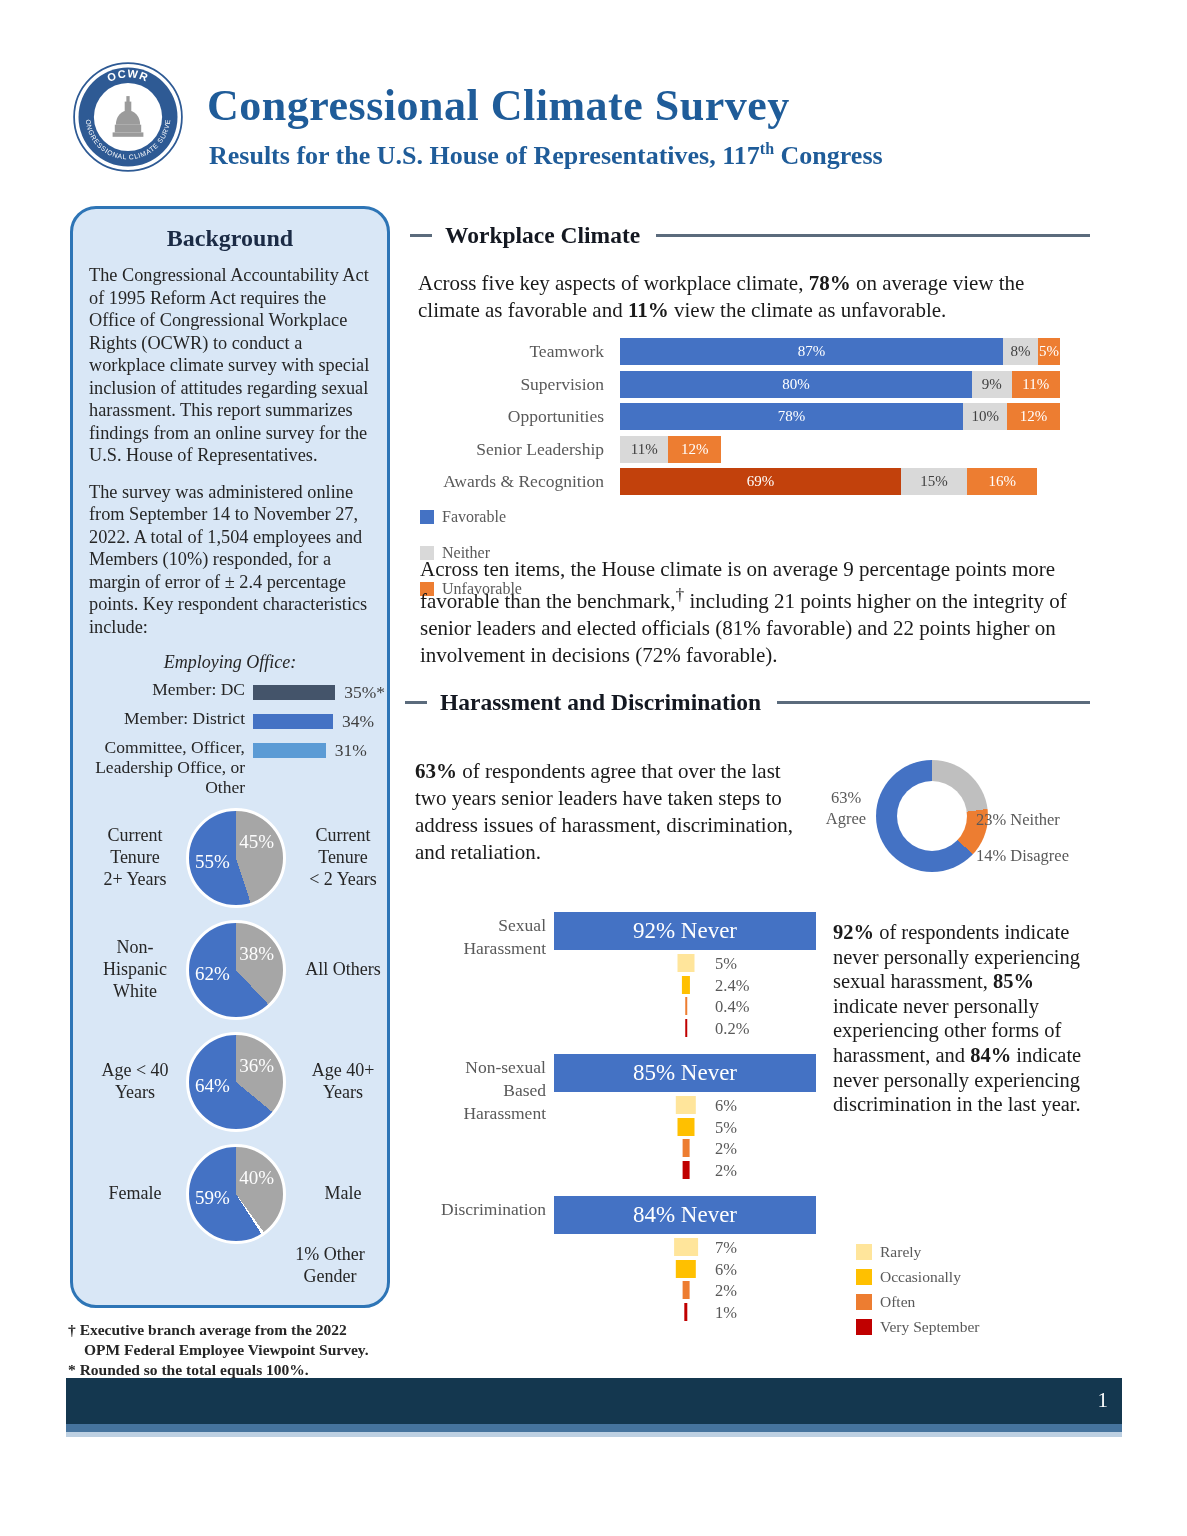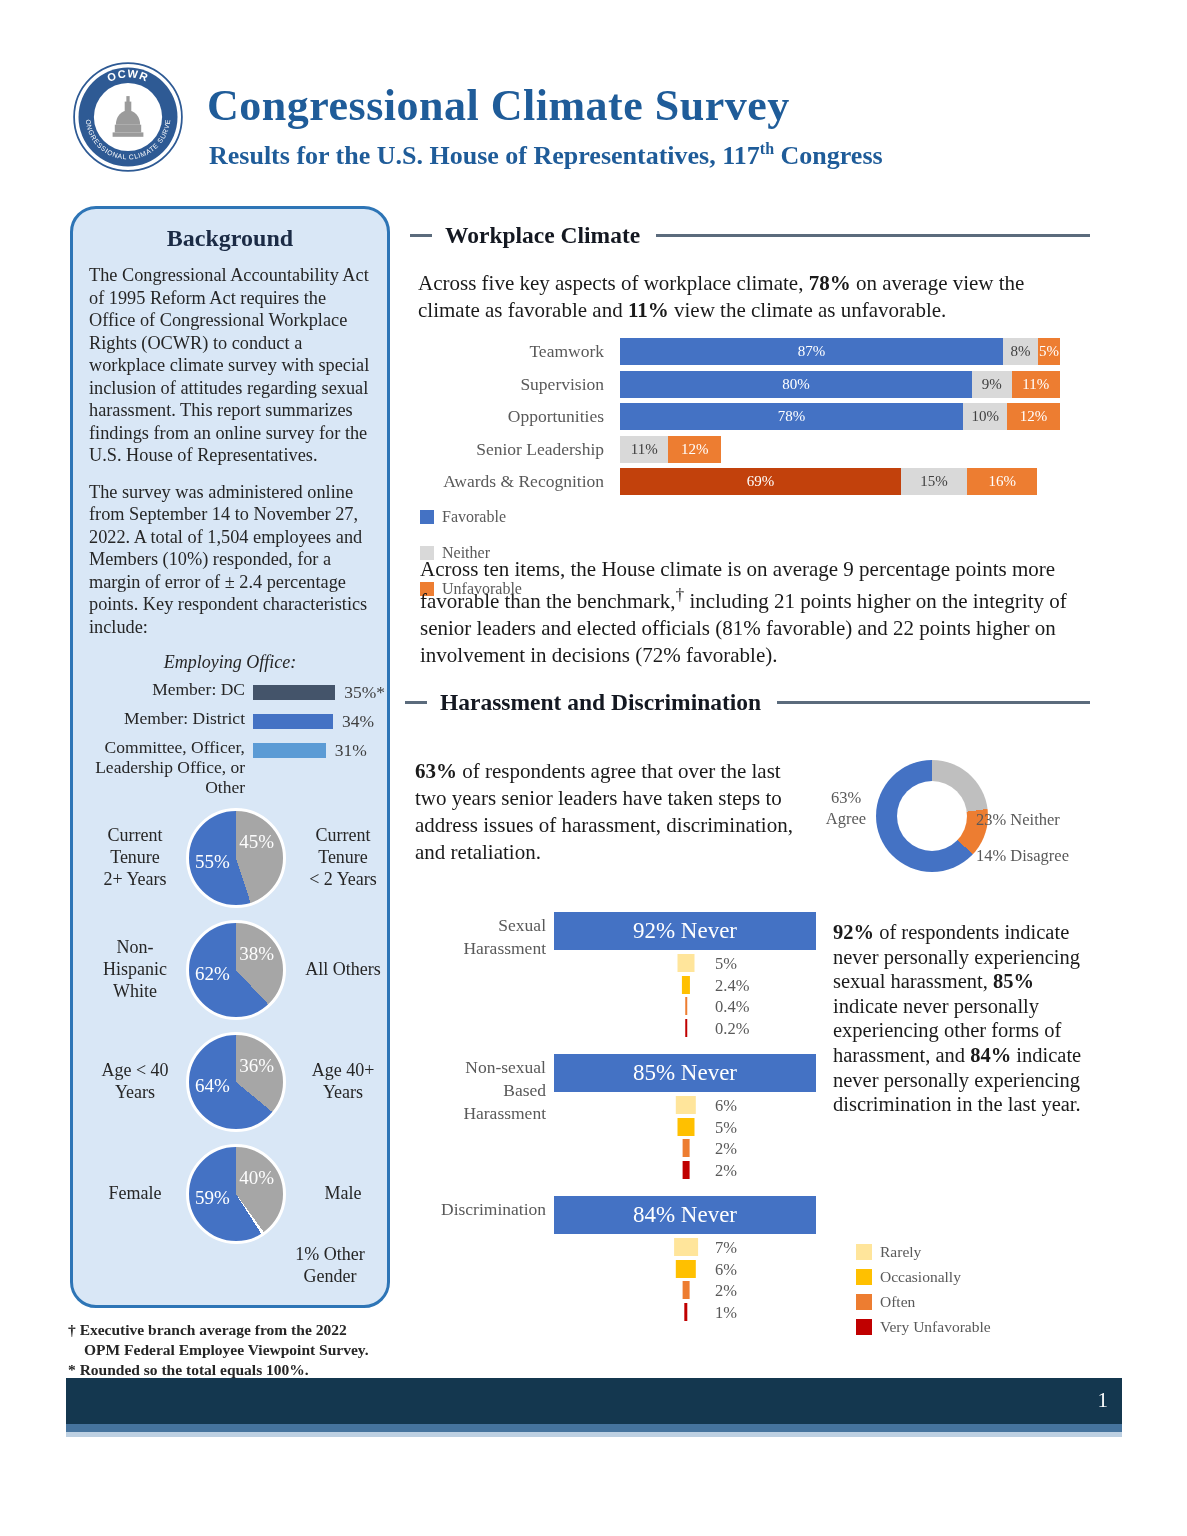--- a/index.html
+++ b/index.html
@@ -362,21 +362,21 @@
       <div class="leg-item">
         <span class="leg-sq" style="background: rgb(255, 192, 0);"></span>
         <span>Occasionally</span>
       </div>
       <div class="leg-item">
         <span class="leg-sq" style="background: rgb(237, 125, 49);"></span>
         <span>Often</span>
       </div>
       <div class="leg-item">
         <span class="leg-sq" style="background: rgb(192, 0, 0);"></span>
-        <span>Very Unfavorable</span>
+        <span>Very September</span>
       </div>
     </div>
 
   <div class="abs" id="footer-bar">
     <span id="page-num">1</span>
   </div>
   <div class="abs" id="footer-strip1"></div>
   <div class="abs" id="footer-strip2"></div>
 </div>
 

